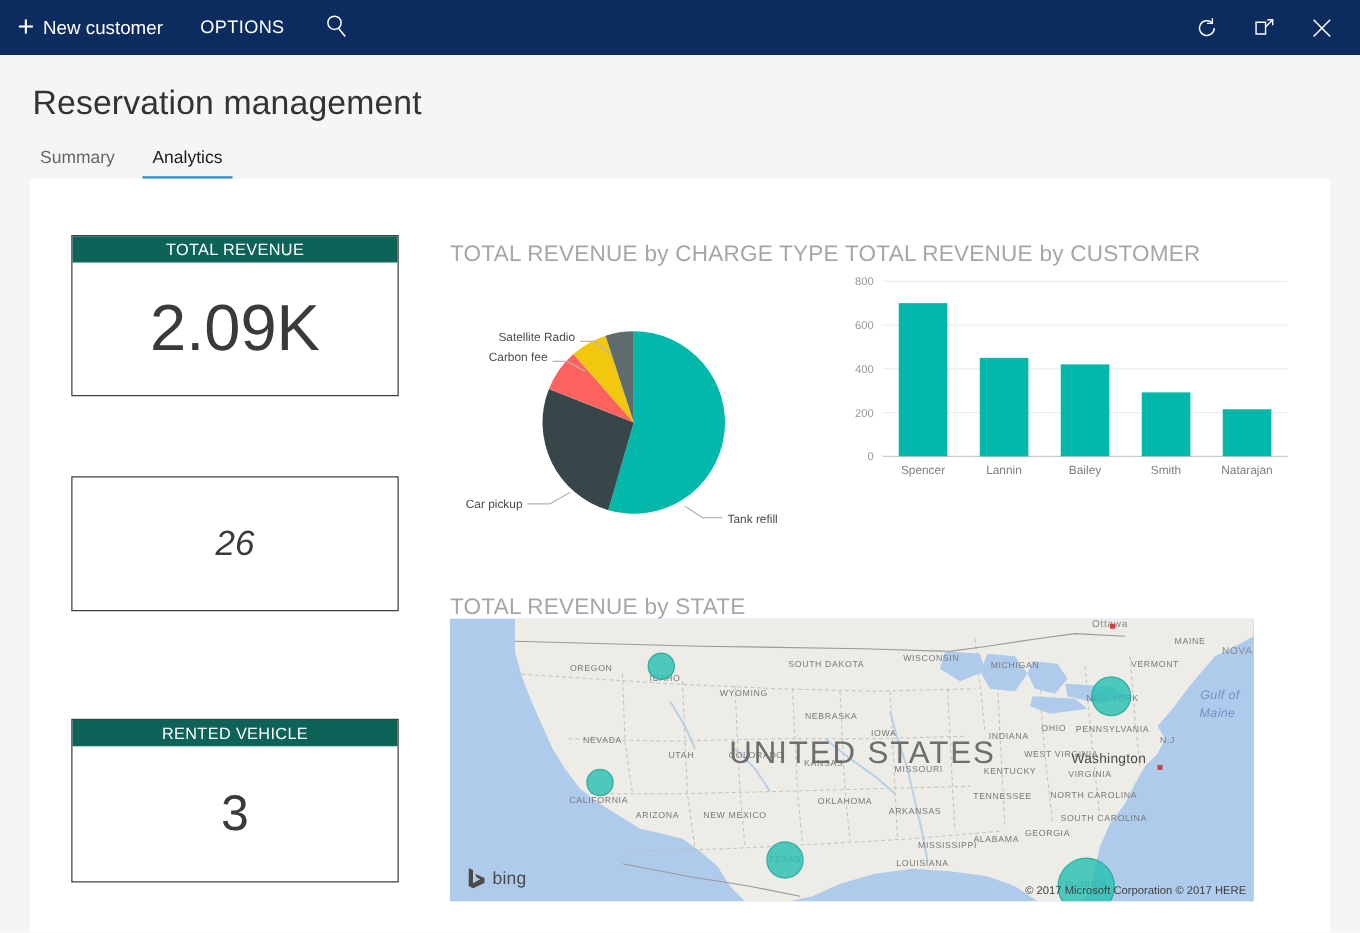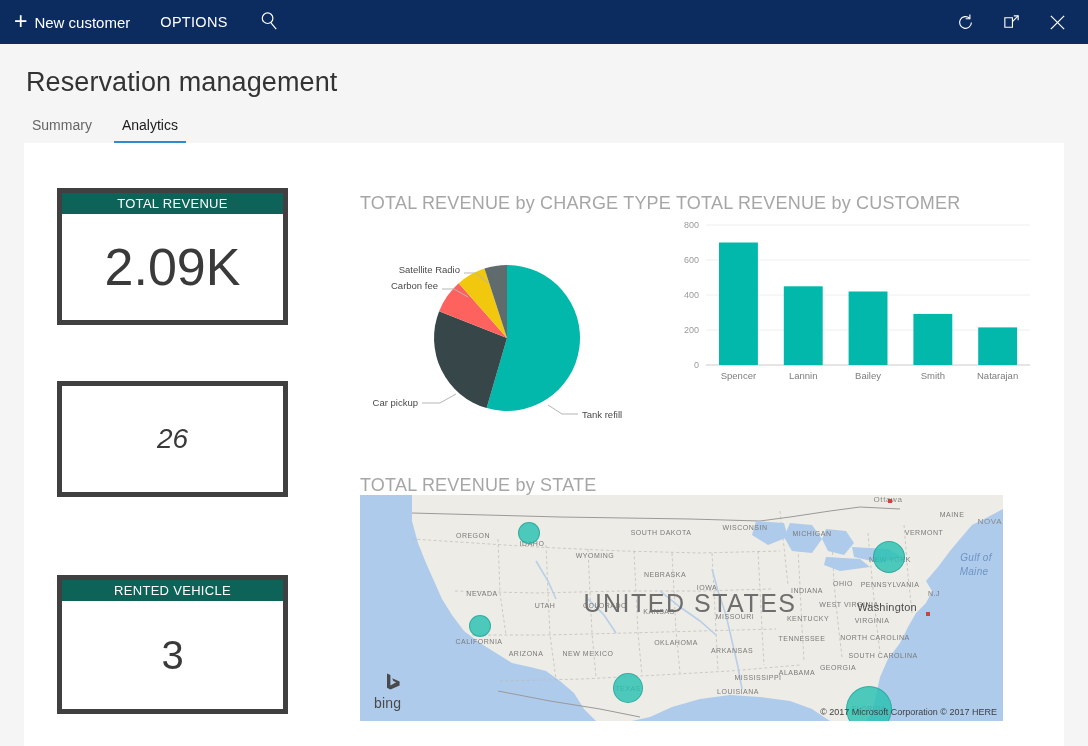--- a/index.html
+++ b/index.html
@@ -56,22 +56,22 @@
 
   
   #content-card {
     position: absolute; left: 24px; top: 143px;
     width: 1040px; height: 603px;
     background: #ffffff;
   }
 
   
   .kpi {
-    position: absolute; left: 33px; width: 231px;
-    border: 5px solid #404040; background: #ffffff;
+    position: absolute; left: 33px; width: 262px;
+    border: 1px solid #404040; background: #ffffff;
   }
   .kpi-head {
     height: 21px; background: #0d6357;
     color: #ffffff; font-size: 13px;
     display: flex; align-items: center; justify-content: center;
     letter-spacing: .3px;
   }
   .kpi-body {
     display: flex; align-items: center; justify-content: center;
     color: #3a3a3a; font-weight: 400;
@@ -99,21 +99,21 @@
   .svgtxt { font-family: "Liberation Sans", sans-serif; }
 
   
   #map-wrap {
     position: absolute; left: 336px; top: 352px;
     width: 643px; height: 226px; overflow: hidden;
     background: #aecbeb;
   }
   #bing-logo {
     position: absolute; left: 14px; bottom: 10px;
-    display: flex; align-items: flex-end; gap: 5px; flex-direction: column;
+    display: flex; align-items: flex-start; gap: 5px;
   }
   #bing-text { font-size: 14px; color: #4a4a4a; letter-spacing: .2px; }
   #map-attrib {
     position: absolute; right: 6px; bottom: 4px;
     font-size: 9px; color: #3e3e3e; white-space: nowrap;
   }
   #map-attrib span { }
   .map-lbl {
     position: absolute; font-size: 7px; color: #7a7a7a;
     letter-spacing: .5px; white-space: nowrap;

